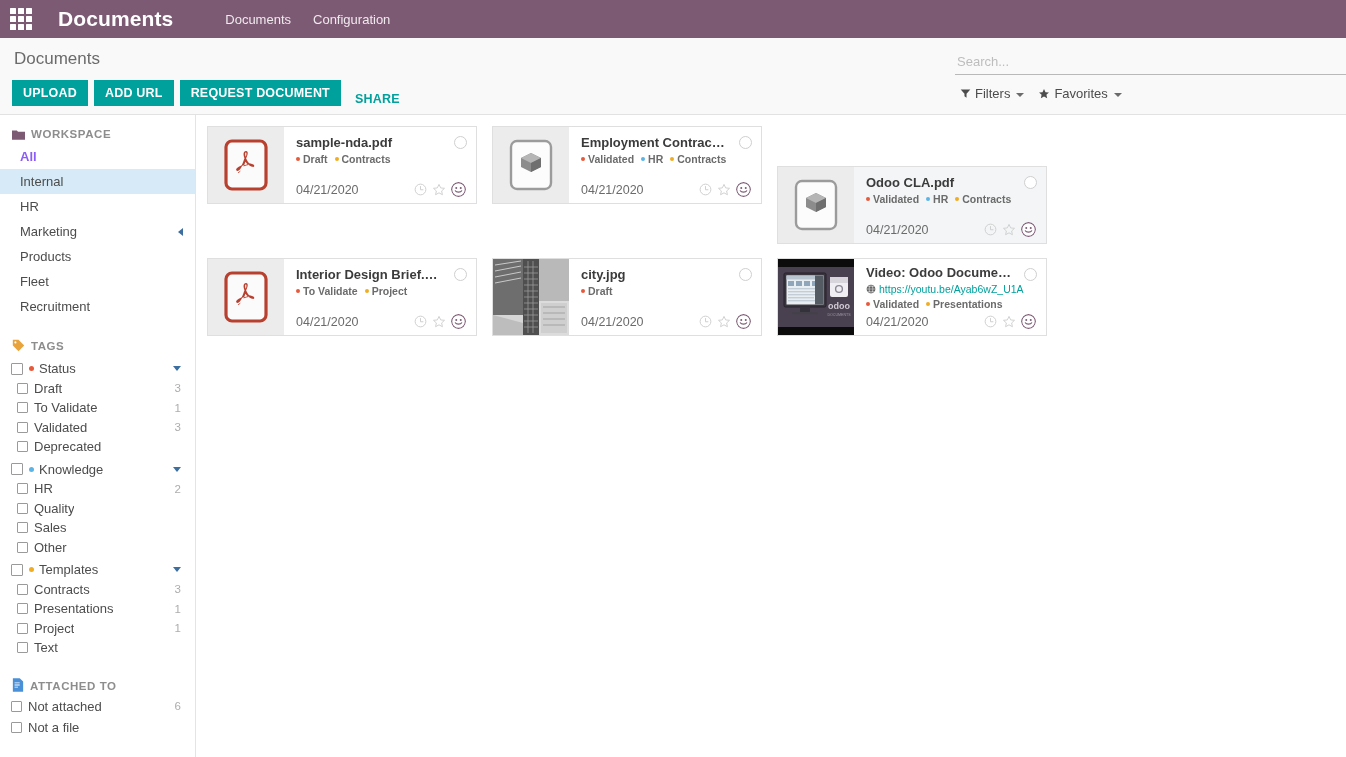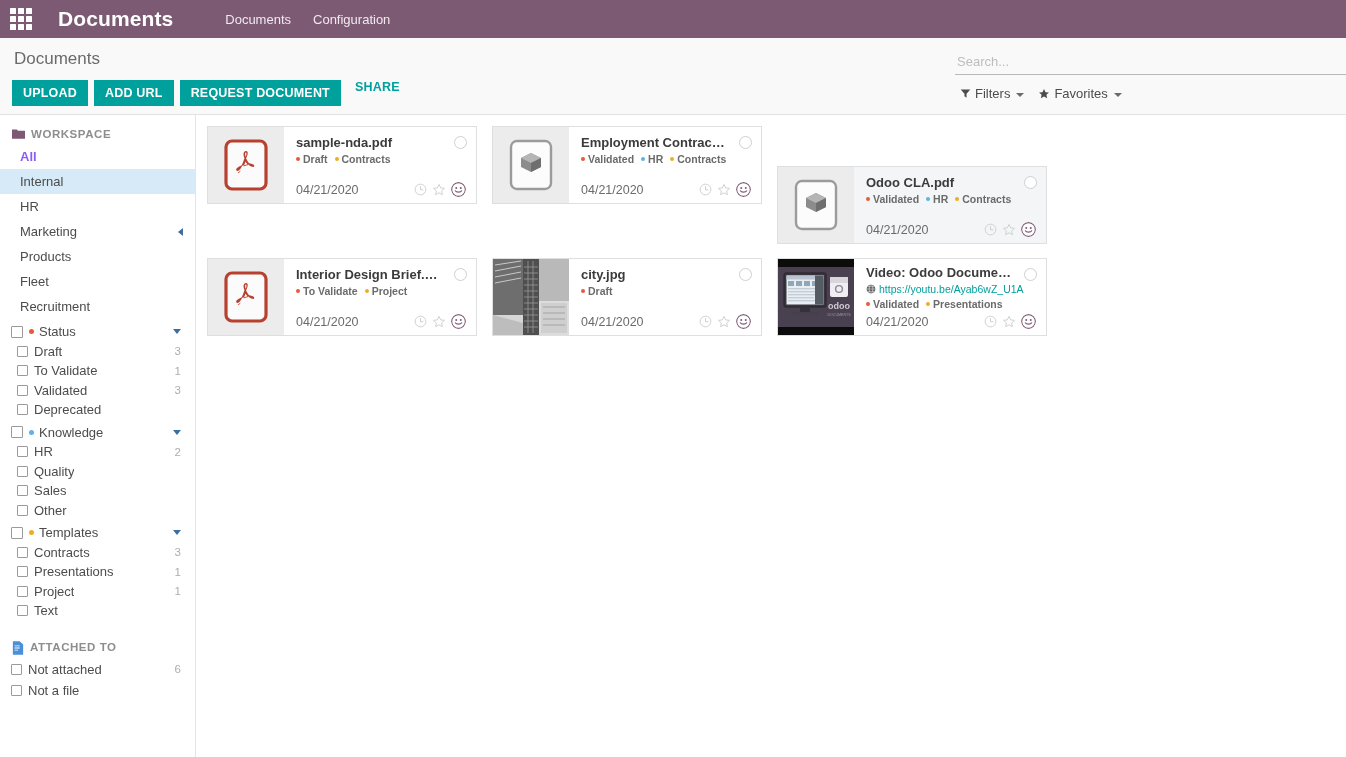--- a/index.html
+++ b/index.html
@@ -61,21 +61,21 @@
     left: 14px; top: 11px;
     font-size: 17px;
     color: #6b6b6b;
     font-weight: normal;
     white-space: nowrap;
   }
   .cp-buttons {
     position: absolute;
     left: 12px; top: 42px;
     display: flex;
-    align-items: flex-start;
+    align-items: flex-end;
     gap: 6px;
   }
   .btn-primary {
     background: #00a09d;
     color: #ffffff;
     border: none;
     height: 26px;
     padding: 0 11px;
     font-size: 12.5px;
     font-weight: bold;
@@ -157,21 +157,21 @@
     width: 196px;
     min-width: 196px;
     background: #ffffff;
     border-right: 1px solid #e4e4e4;
     padding-top: 9px;
     overflow: hidden;
     position: relative;
   }
   .sb-section {
     display: flex;
-    align-items: flex-start;
+    align-items: flex-end;
     gap: 6px;
     padding: 4px 10px 4px 12px;
     font-size: 11.5px;
     font-weight: bold;
     letter-spacing: 0.55px;
     color: #8d8d8d;
     text-transform: uppercase;
   }
   .sb-section.tags-sec { margin-top: 16px; }
   .sb-section.att-sec { margin-top: 16px; }
@@ -442,20 +442,27 @@
         <span class="sb-label">Products</span>
       </div>
       <div class="sb-item">
         <span class="sb-label">Fleet</span>
       </div>
       <div class="sb-item">
         <span class="sb-label">Recruitment</span>
       </div>
     </div>
 
+    <div class="sb-section tags-sec">
+      <svg class="ico-tag" viewBox="0 0 16 16">
+        <path d="M1 1h7l7 7-7 7-7-7z" fill="#e8a33d"></path>
+        <circle cx="4.2" cy="4.2" r="1.3" fill="#fff"></circle>
+      </svg>
+      <span>TAGS</span>
+    </div>
 
     <div>
       <div class="tag-group">
         <span class="cbox"></span>
         <span class="dot" id="dot-status" style="background: rgb(232, 89, 59);"></span>
         <span class="sb-label">Status</span>
         <span class="tag-caret"></span>
       </div>
       <div class="tag-row">
         <span class="cbox"></span>

